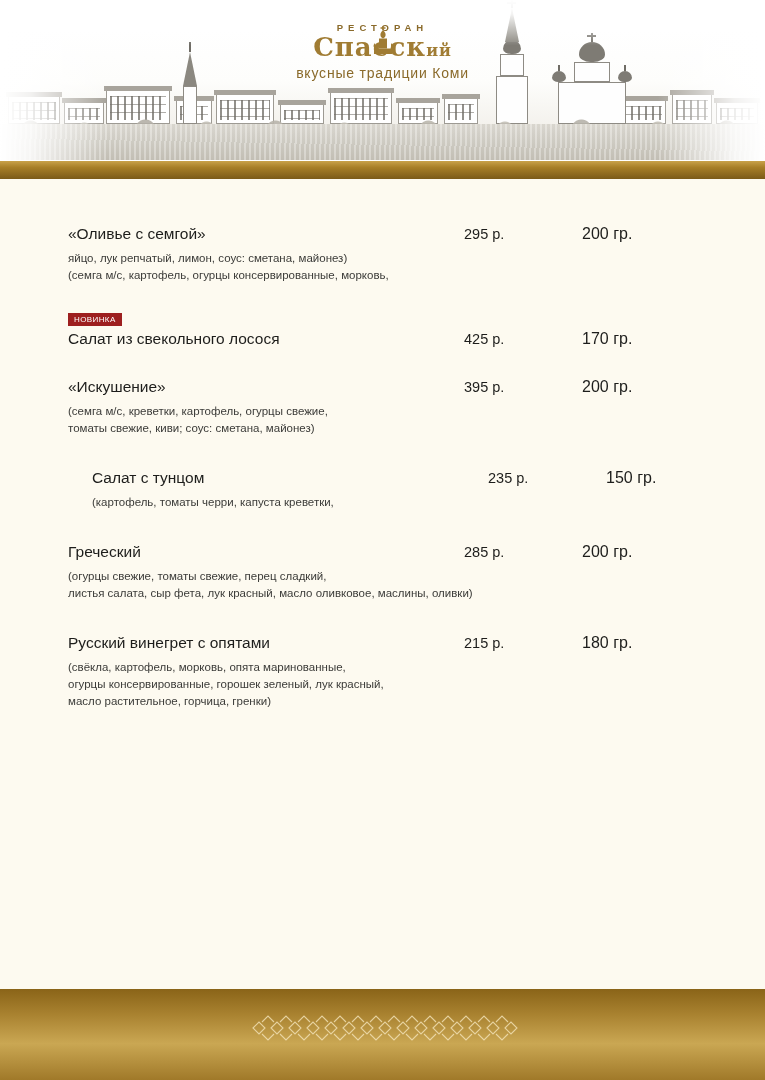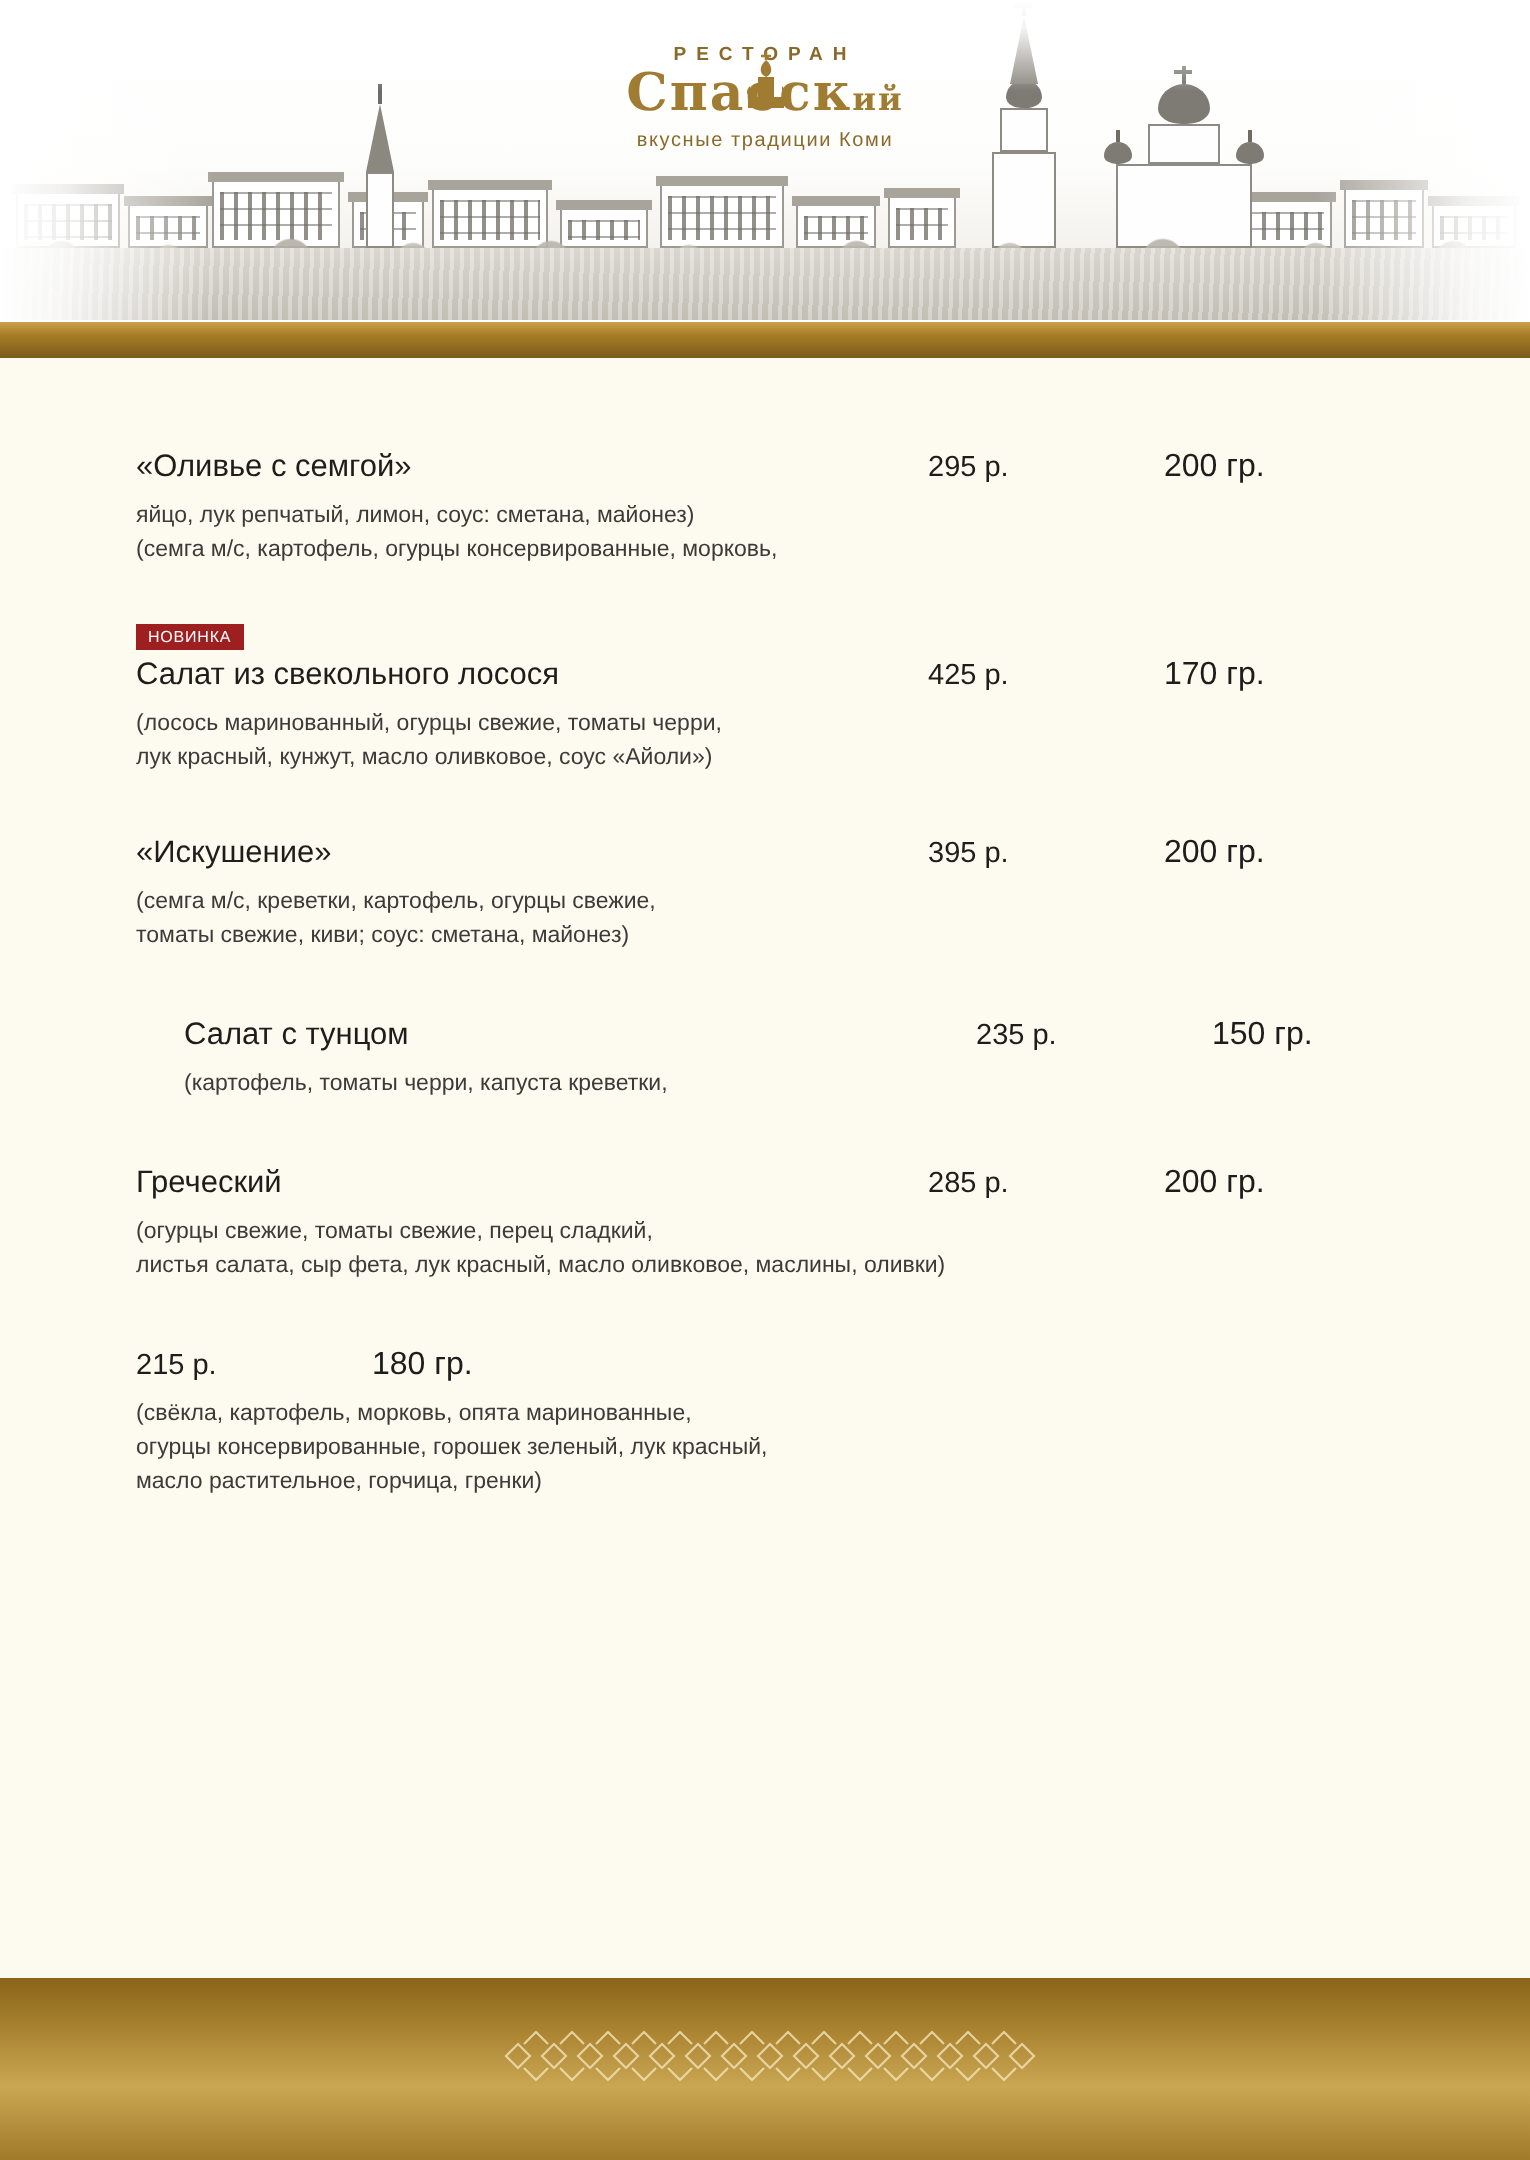--- a/index.html
+++ b/index.html
@@ -164,21 +164,21 @@
     font-size: 26px;
     font-weight: 700;
     color: #a07c33;
     line-height: 1;
     letter-spacing: 1px;
   }
   .logo-name .sm {
     font-size: 16px;
   }
   .logo-tag {
-    font-size: 10px;
+    font-size: 14px;
     color: #8a6a2a;
     letter-spacing: .8px;
     margin-top: 5px;
   }
 
   
   .gold-bar-top {
     position: absolute;
     left: 0;
     top: 161px;
@@ -381,24 +381,20 @@
       </div>
     </div>
 
     <div class="item">
       <span class="badge">новинка</span>
       <div class="item-head">
         <div class="item-title">Салат из свекольного лосося</div>
         <div class="item-price">425 р.</div>
         <div class="item-weight">170 гр.</div>
       </div>
-      <div class="item-desc">
-        <div>(лосось маринованный, огурцы свежие, томаты черри,</div>
-        <div>лук красный, кунжут, масло оливковое, соус «Айоли»)</div>
-      </div>
     </div>
 
     <div class="item" style="margin-top:30px;">
       <div class="item-head">
         <div class="item-title">«Искушение»</div>
         <div class="item-price">395 р.</div>
         <div class="item-weight">200 гр.</div>
       </div>
       <div class="item-desc">
         <div>(семга м/с, креветки, картофель, огурцы свежие,</div>
@@ -424,20 +420,21 @@
         <div class="item-weight">200 гр.</div>
       </div>
       <div class="item-desc">
         <div>(огурцы свежие, томаты свежие, перец сладкий,</div>
         <div>листья салата, сыр фета, лук красный, масло оливковое, маслины, оливки)</div>
       </div>
     </div>
 
     <div class="item" style="margin-top:32px;">
       <div class="item-head">
+        <div class="item-title">Русский винегрет с опятами</div>
         <div class="item-price">215 р.</div>
         <div class="item-weight">180 гр.</div>
       </div>
       <div class="item-desc">
         <div>(свёкла, картофель, морковь, опята маринованные,</div>
         <div>огурцы консервированные, горошек зеленый, лук красный,</div>
         <div>масло растительное, горчица, гренки)</div>
       </div>
     </div>
 

